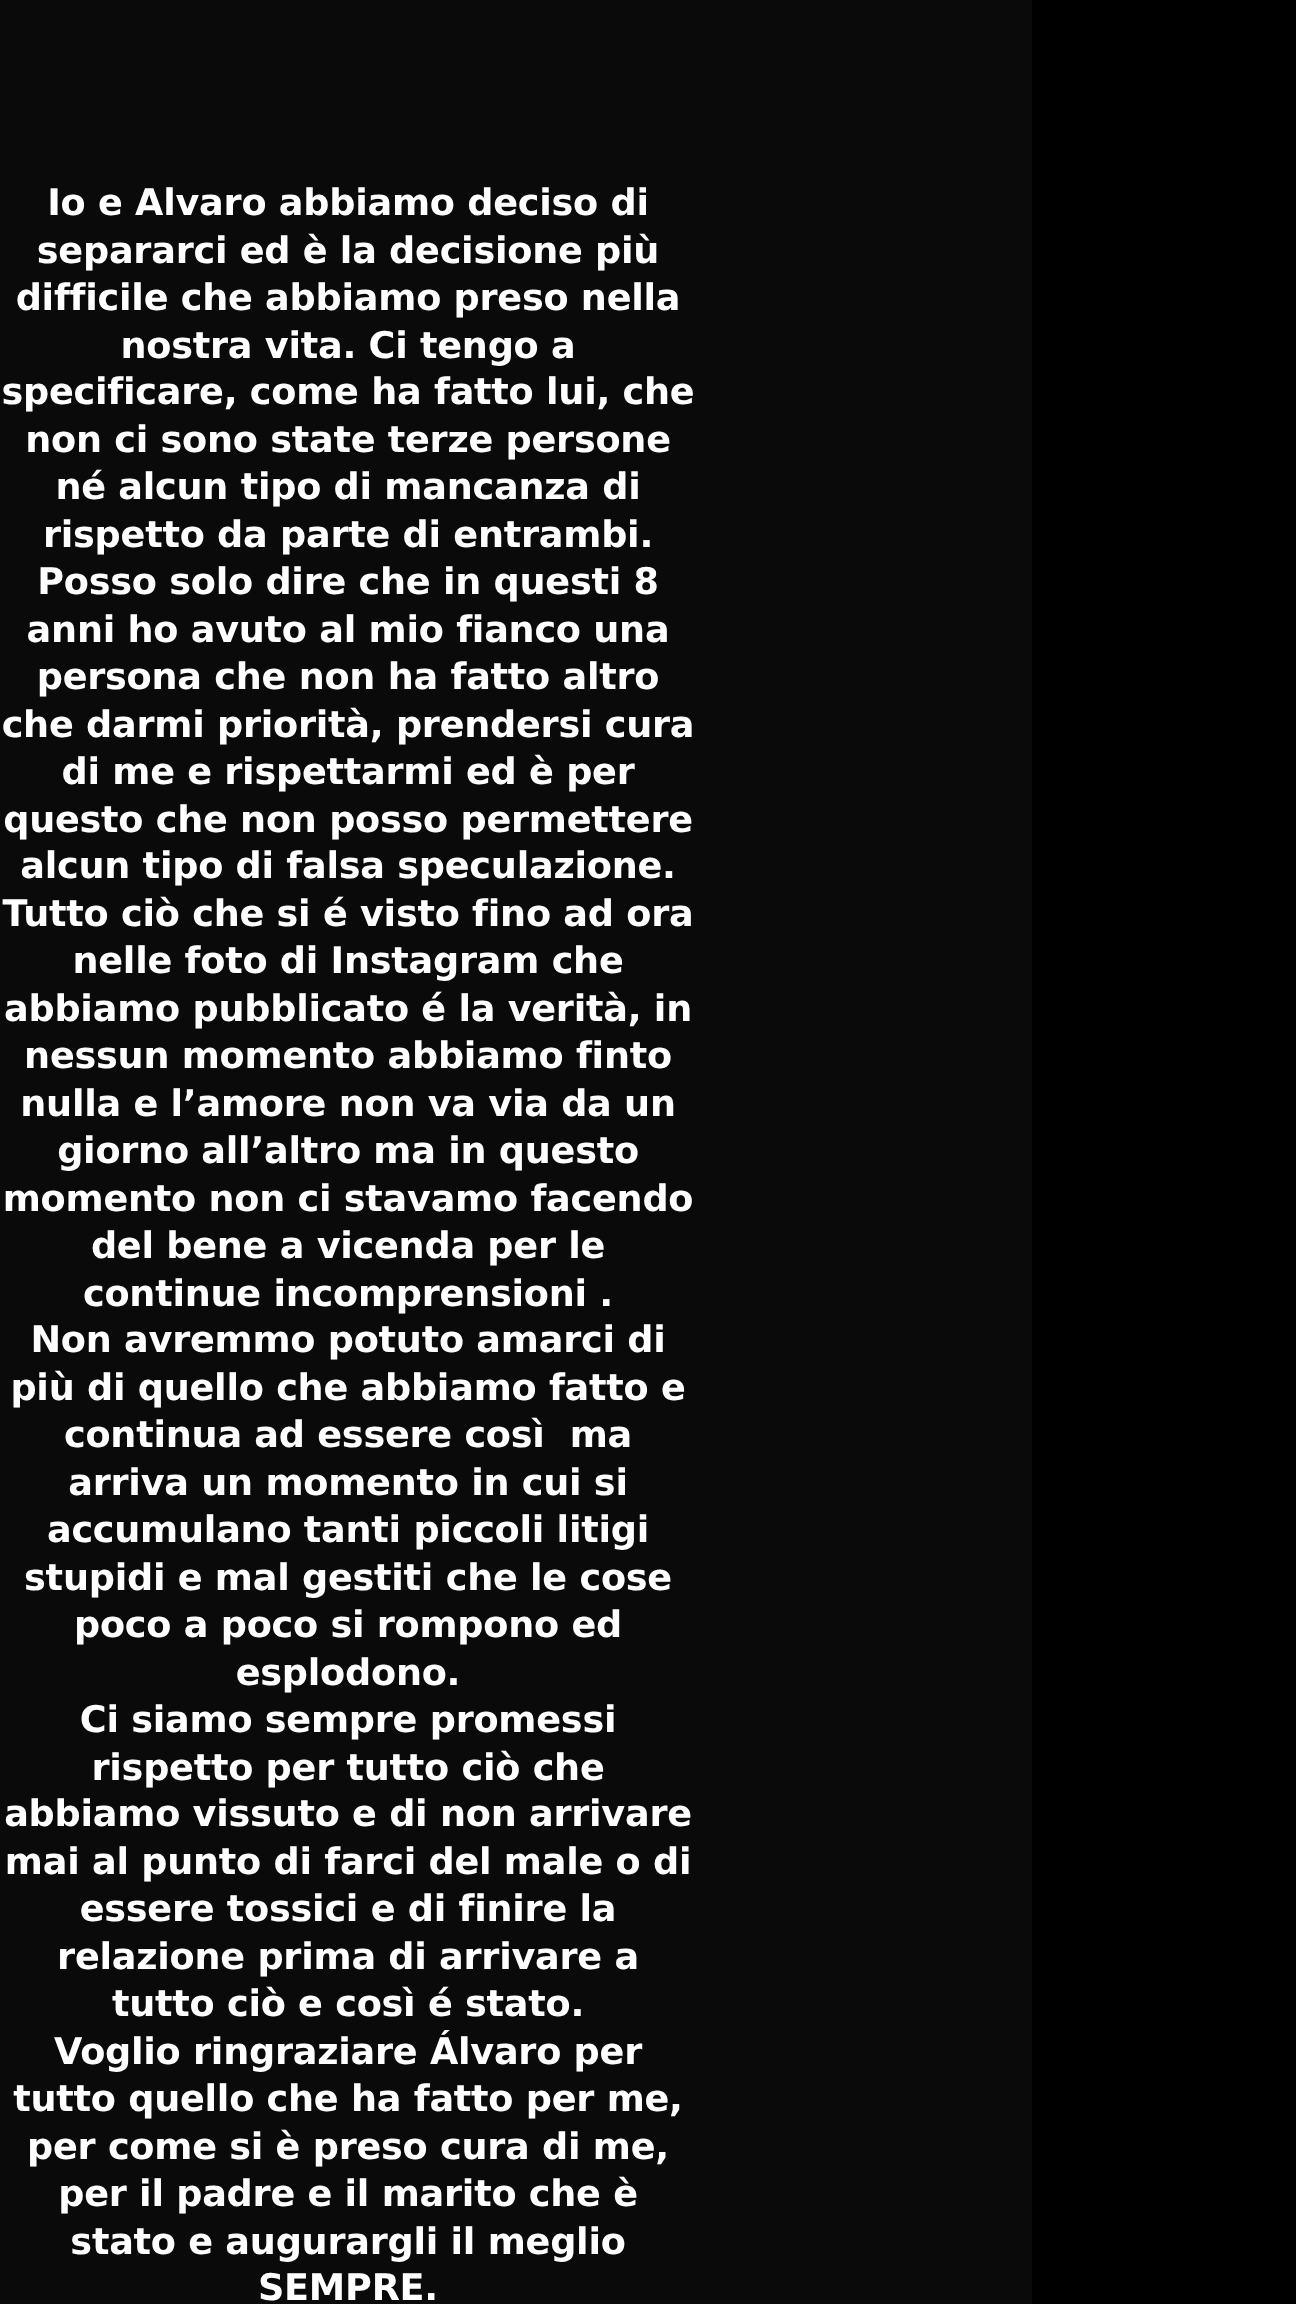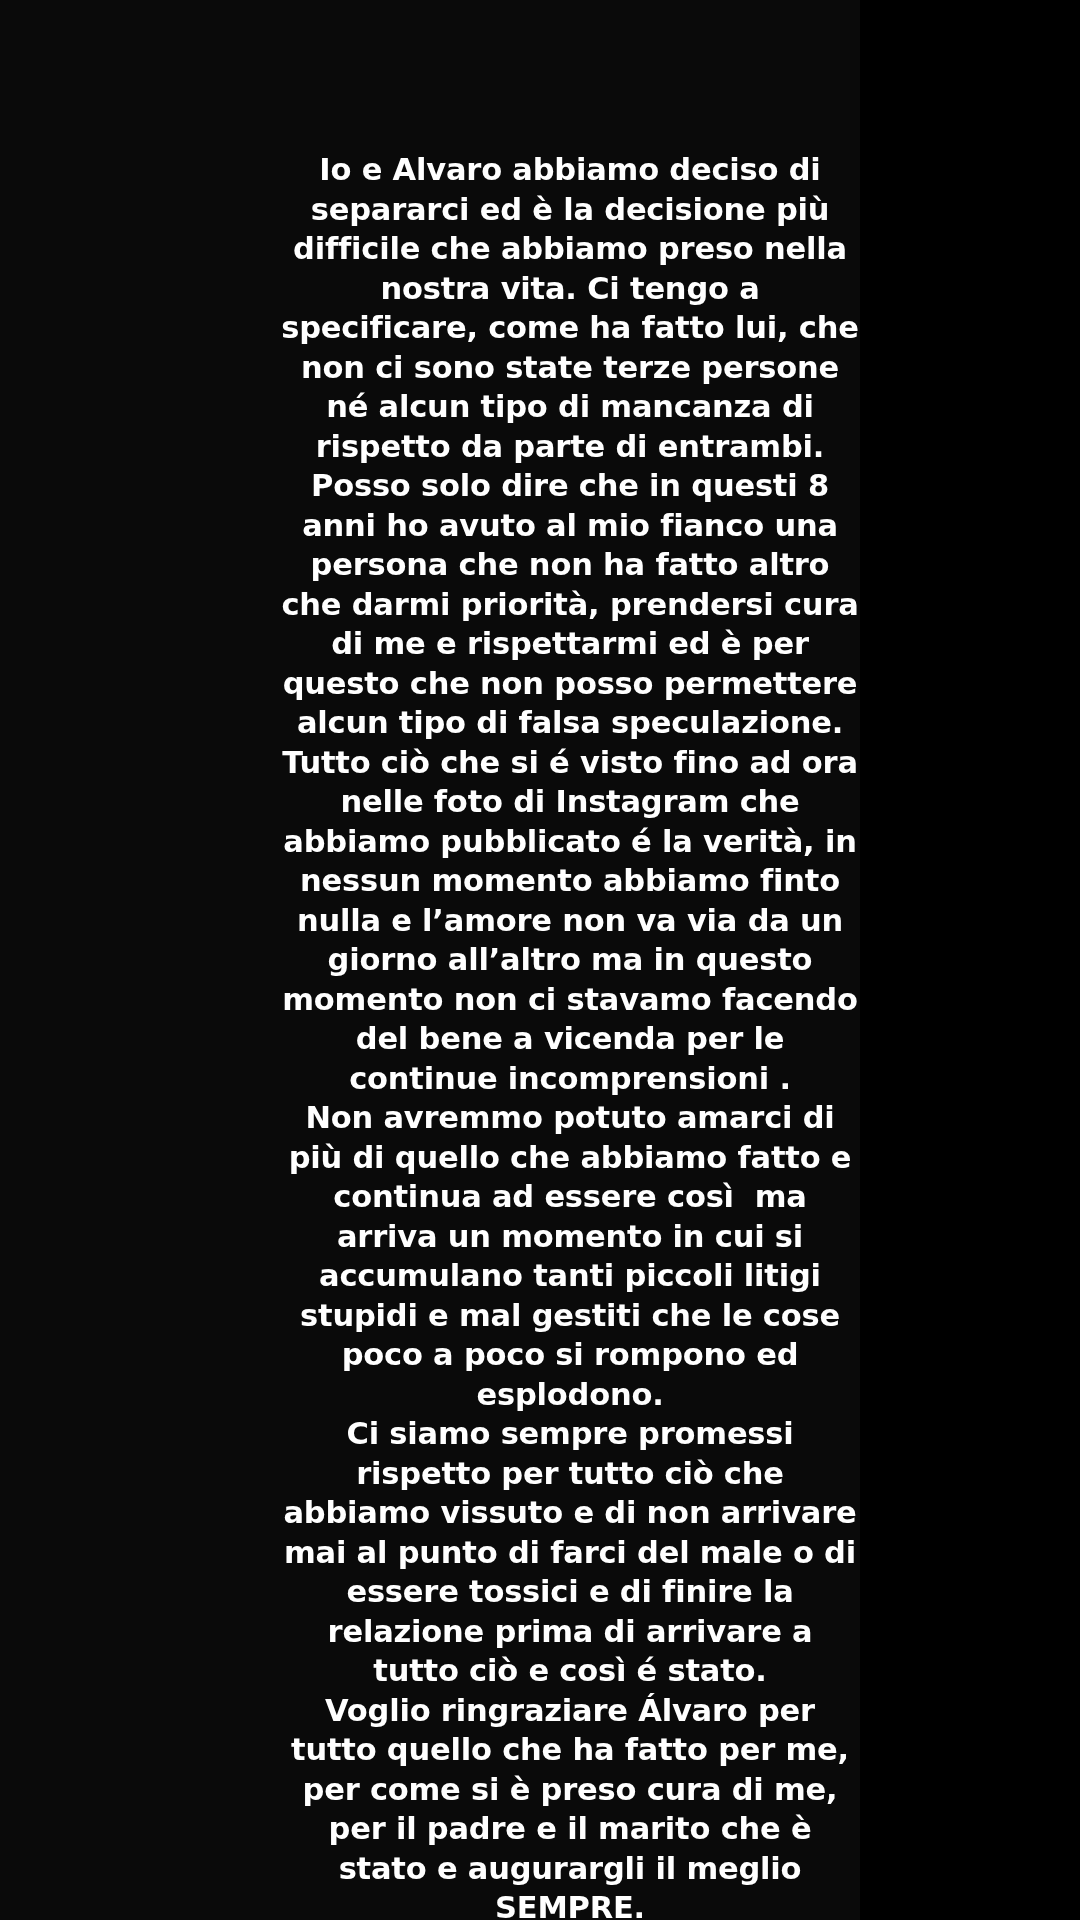--- a/index.html
+++ b/index.html
@@ -13,21 +13,21 @@
     overflow: hidden;
     font-family: "Liberation Sans", sans-serif;
   }
   .story-screen {
     position: relative;
     width: 860px;
     height: 1920px;
     background: #0a0a0a;
     display: flex;
     align-items: flex-start;
-    justify-content: flex-end;
+    justify-content: flex-start;
   }
   .story-text-block {
     width: 580px;
     margin-top: 150px;
     text-align: center;
     color: #ffffff;
     font-family: "DejaVu Sans", sans-serif;
     font-weight: bold;
     font-size: 30.5px;
     line-height: 39.5px;

